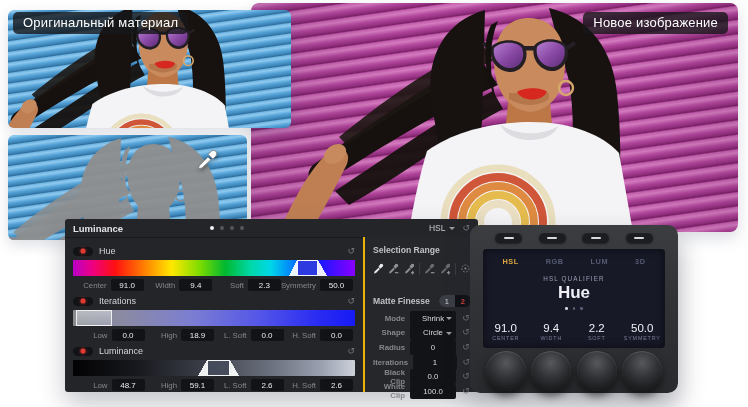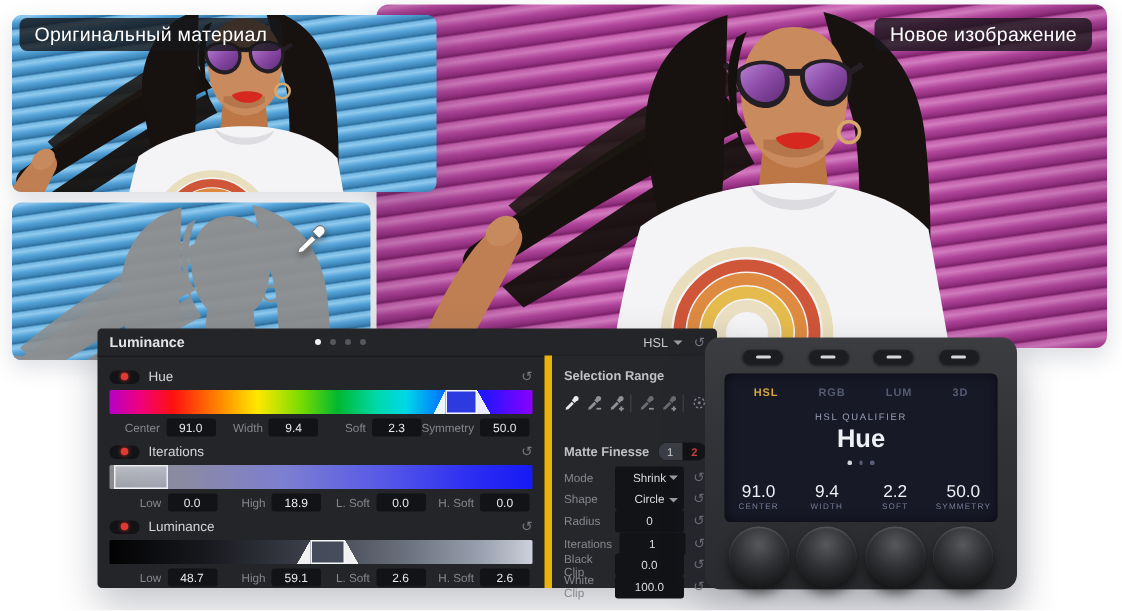--- a/index.html
+++ b/index.html
@@ -27,21 +27,21 @@
   .panel-title{font-size:9.5px;font-weight:bold;color:#e3e4e6;}
   .pager{position:absolute;left:0;right:90px;top:0;bottom:0;display:flex;gap:6px;
          align-items:center;justify-content:center;}
   .pdot{width:4px;height:4px;border-radius:50%;background:#55575c;}
   .pdot.on{background:#f2f2f3;}
   .hsl-dd{margin-left:auto;display:flex;align-items:center;gap:4px;font-size:8.5px;color:#c7c8cc;}
   .caret{width:0;height:0;border-left:3px solid transparent;border-right:3px solid transparent;
          border-top:3.5px solid #9a9da2;}
   .reset{color:#75787e;font-size:9px;line-height:1;cursor:default;}
   .left-col{position:absolute;left:0;top:18px;width:298px;bottom:0;padding:4px 8px;box-sizing:border-box;}
-  .right-col{position:absolute;left:298px;top:18px;right:0;bottom:0;border-left:5px solid #eab308;
+  .right-col{position:absolute;left:298px;top:18px;right:0;bottom:0;border-left:2px solid #eab308;
              padding:5px 7px 0 8px;box-sizing:border-box;background:#26272b;}
   .ch-head{display:flex;align-items:center;gap:6px;height:14px;margin-top:3px;}
   .toggle{width:20px;height:9px;background:#121316;border-radius:5px;position:relative;}
   .toggle .dot{position:absolute;left:50%;top:50%;transform:translate(-50%,-50%);
                width:5px;height:5px;border-radius:50%;background:#e13a33;box-shadow:0 0 3px rgba(235,60,50,.8);}
   .ch-label{font-size:9px;color:#d4d5d8;}
   .ch-head .reset{margin-left:auto;}
   .strip{position:relative;height:16px;border-radius:1px;margin-top:2px;}
   .strip-hue{background:linear-gradient(90deg,#b800c8 0%,#ee0080 7%,#ff1010 15%,#ff8800 26%,
              #ffe800 35%,#7cdc00 45%,#00b830 54%,#00d8a8 63%,#00d8e8 70%,#0072ff 79%,#1418ff 87%,#8a00ff 100%);}
@@ -65,21 +65,21 @@
   .sr-icons{display:flex;align-items:center;gap:4.5px;margin-bottom:7px;}
   .sr-icons svg{display:block;}
   .vdiv{width:1px;height:12px;background:#3a3c41;}
   .mf-head{display:flex;align-items:center;justify-content:space-between;margin:20px 0 4px;}
   .mf-title{font-size:8.6px;font-weight:bold;color:#bfc1c5;}
   .pagepill{display:flex;background:#101114;border-radius:7px;overflow:hidden;font-size:7.5px;}
   .pagepill span{padding:1.5px 6px;}
   .pg1{background:#3b3e44;color:#cfd1d4;}
   .pg2{color:#e0433c;font-weight:bold;}
   .mf-row{display:flex;align-items:center;height:14.6px;gap:5px;}
-  .mf-label{flex:1;font-size:7.8px;color:#85878c;}
+  .mf-label{flex:1;text-align:right;font-size:7.8px;color:#85878c;font-weight:bold;}
   .mf-box{position:relative;width:46px;box-sizing:border-box;background:#121316;border-radius:2px;
           color:#d9dadd;font-size:7.8px;text-align:center;padding:3px 0;}
   .mf-box .caret{position:absolute;right:4px;top:50%;margin-top:-1px;}
   .mf-row .reset{width:10px;text-align:center;}
   
   .hw{position:absolute;left:470px;top:225px;width:208px;height:168px;z-index:6;
       background:linear-gradient(180deg,#3c3d41 0%,#323336 40%,#2a2b2e 100%);
       border-radius:10px;box-shadow:0 14px 26px rgba(35,38,55,.38);}
   .hw-buttons{display:flex;justify-content:space-between;padding:7px 25px 0;}
   .hw-btn{width:27px;height:11px;border-radius:5px;background:#1c1d20;position:relative;

